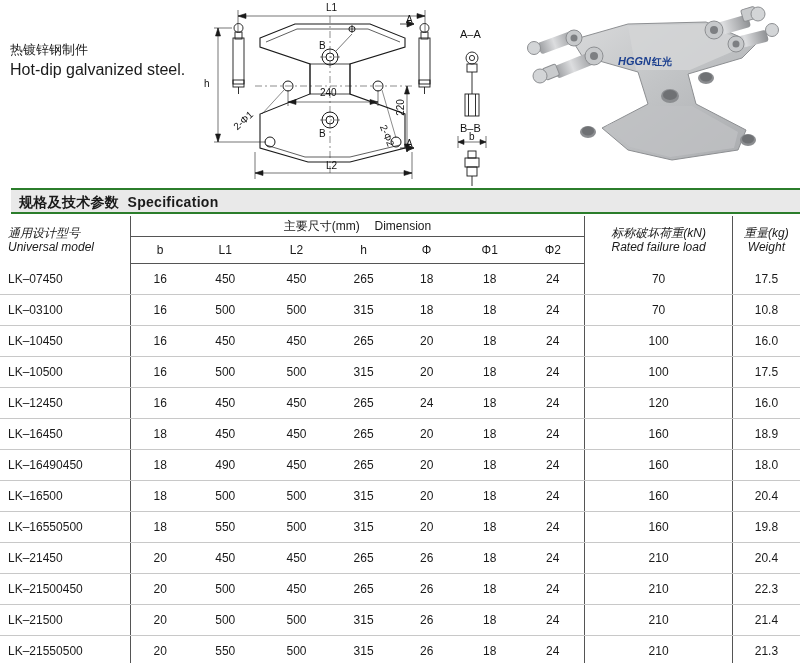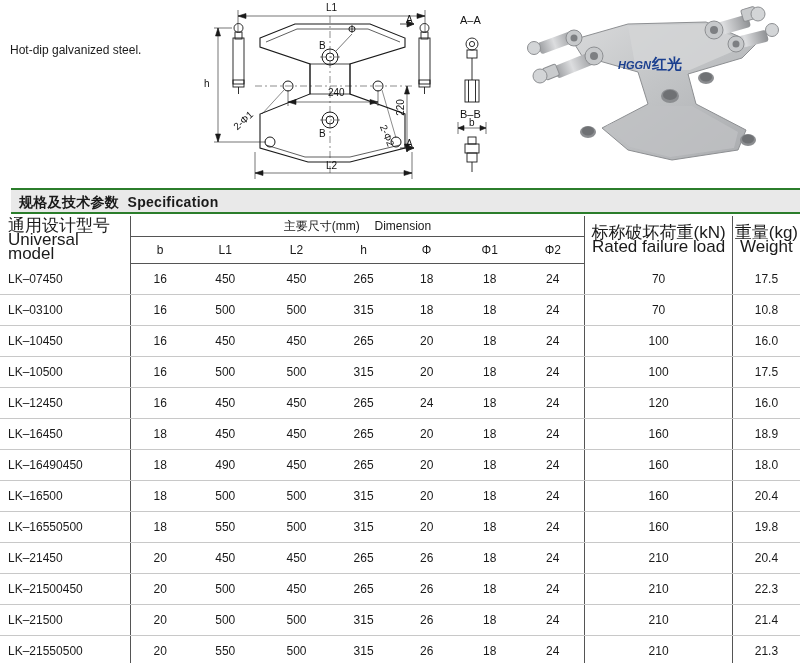--- a/index.html
+++ b/index.html
@@ -25,33 +25,33 @@
 
   #material-note {
     position: absolute;
     left: 10px;
     top: 40px;
     width: 190px;
     font-size: 12.5px;
     line-height: 20px;
   }
   #material-note .cn { font-size: 13px; }
-  #material-note .en { font-size: 12px; }
+  #material-note .en { font-size: 16px; }
 
   #drawing-wrap {
     position: absolute;
     left: 200px;
     top: 2px;
     width: 295px;
     height: 182px;
   }
   #section-views {
     position: absolute;
     left: 452px;
-    top: 4px;
+    top: 18px;
     width: 70px;
     height: 180px;
   }
   #photo-wrap {
     position: absolute;
     left: 510px;
     top: 0px;
     width: 290px;
     height: 186px;
   }
@@ -109,21 +109,21 @@
   .col-model {
     width: 128px;
     text-align: left !important;
     padding-left: 8px !important;
     box-sizing: border-box;
   }
   .dim-group {
     border-bottom: 1px solid #555 !important;
   }
   .vline-l { border-left: 1px solid #555; }
-  .hdr-2line { line-height: 14px; font-size: 17px; }
+  .hdr-2line { line-height: 14px; font-size: 12px; font-style: italic; }
   .hdr-sub { font-size: 12.5px; }
 
   
   .c-b   { width: 58px; }
   .c-l1  { width: 70px; }
   .c-l2  { width: 70px; }
   .c-h   { width: 62px; }
   .c-phi { width: 62px; }
   .c-p1  { width: 62px; }
   .c-p2  { width: 62px; }
@@ -150,31 +150,32 @@
     left: 108px;
     top: 55px;
     font-size: 11px;
     font-weight: bold;
     font-style: italic;
     color: #1b3f8f;
     letter-spacing: 0px;
   }
   #logo .cn2 {
     color: #1b3f8f;
-    font-size: 15px;
+    font-size: 10px;
     font-style: normal;
     margin-left: 1px;
   }
 </style>
 </head>
 <body>
 
 <div id="top-area">
 
   <div id="material-note">
+    <div class="cn">热镀锌钢制件</div>
     <div class="en">Hot-dip galvanized steel.</div>
   </div>
 
   <div id="drawing-wrap">
     <svg width="295" height="182" viewBox="0 0 295 182">
       <g stroke="#1a1a1a" fill="none" stroke-width="1">
 
         <path d="M60 36 L95 22 L170 22 L205 36 L205 45
                  L150 62 L150 92 L205 112 L205 146
                  L150 160 L108 160 L60 146 L60 112 L110 92 L110 62 L60 45 Z" stroke="#1a1a1a" stroke-width="1.1"></path>
@@ -275,21 +276,21 @@
       <g stroke="#1a1a1a" stroke-width="0.5">
         <line x1="84" y1="88" x2="62" y2="112"></line>
         <line x1="182" y1="88" x2="196" y2="136"></line>
       </g>
     </svg>
 
     <div class="dim-text" style="left:126px; top:0px;">L1</div>
     <div class="dim-text" style="left:126px; top:158px;">L2</div>
     <div class="dim-text" style="left:4px; top:76px;">h</div>
     <div class="dim-text" style="left:148px; top:22px;">Φ</div>
-    <div class="dim-text" style="left:128px; top:85px;">240</div>
+    <div class="dim-text" style="left:120px; top:85px;">240</div>
     <div class="dim-text" style="left:192px; top:100px; transform:rotate(-90deg);">220</div>
     <div class="dim-text" style="left:206px; top:12px;">A</div>
     <div class="dim-text" style="left:206px; top:136px;">A</div>
     <div class="dim-text" style="left:119px; top:38px;">B</div>
     <div class="dim-text" style="left:119px; top:126px;">B</div>
     <div class="dim-text" style="left:32px; top:113px; transform:rotate(-42deg);">2-Φ1</div>
     <div class="dim-text" style="left:176px; top:128px; transform:rotate(68deg);">2-Φ2</div>
   </div>
 
   <div id="section-views">

